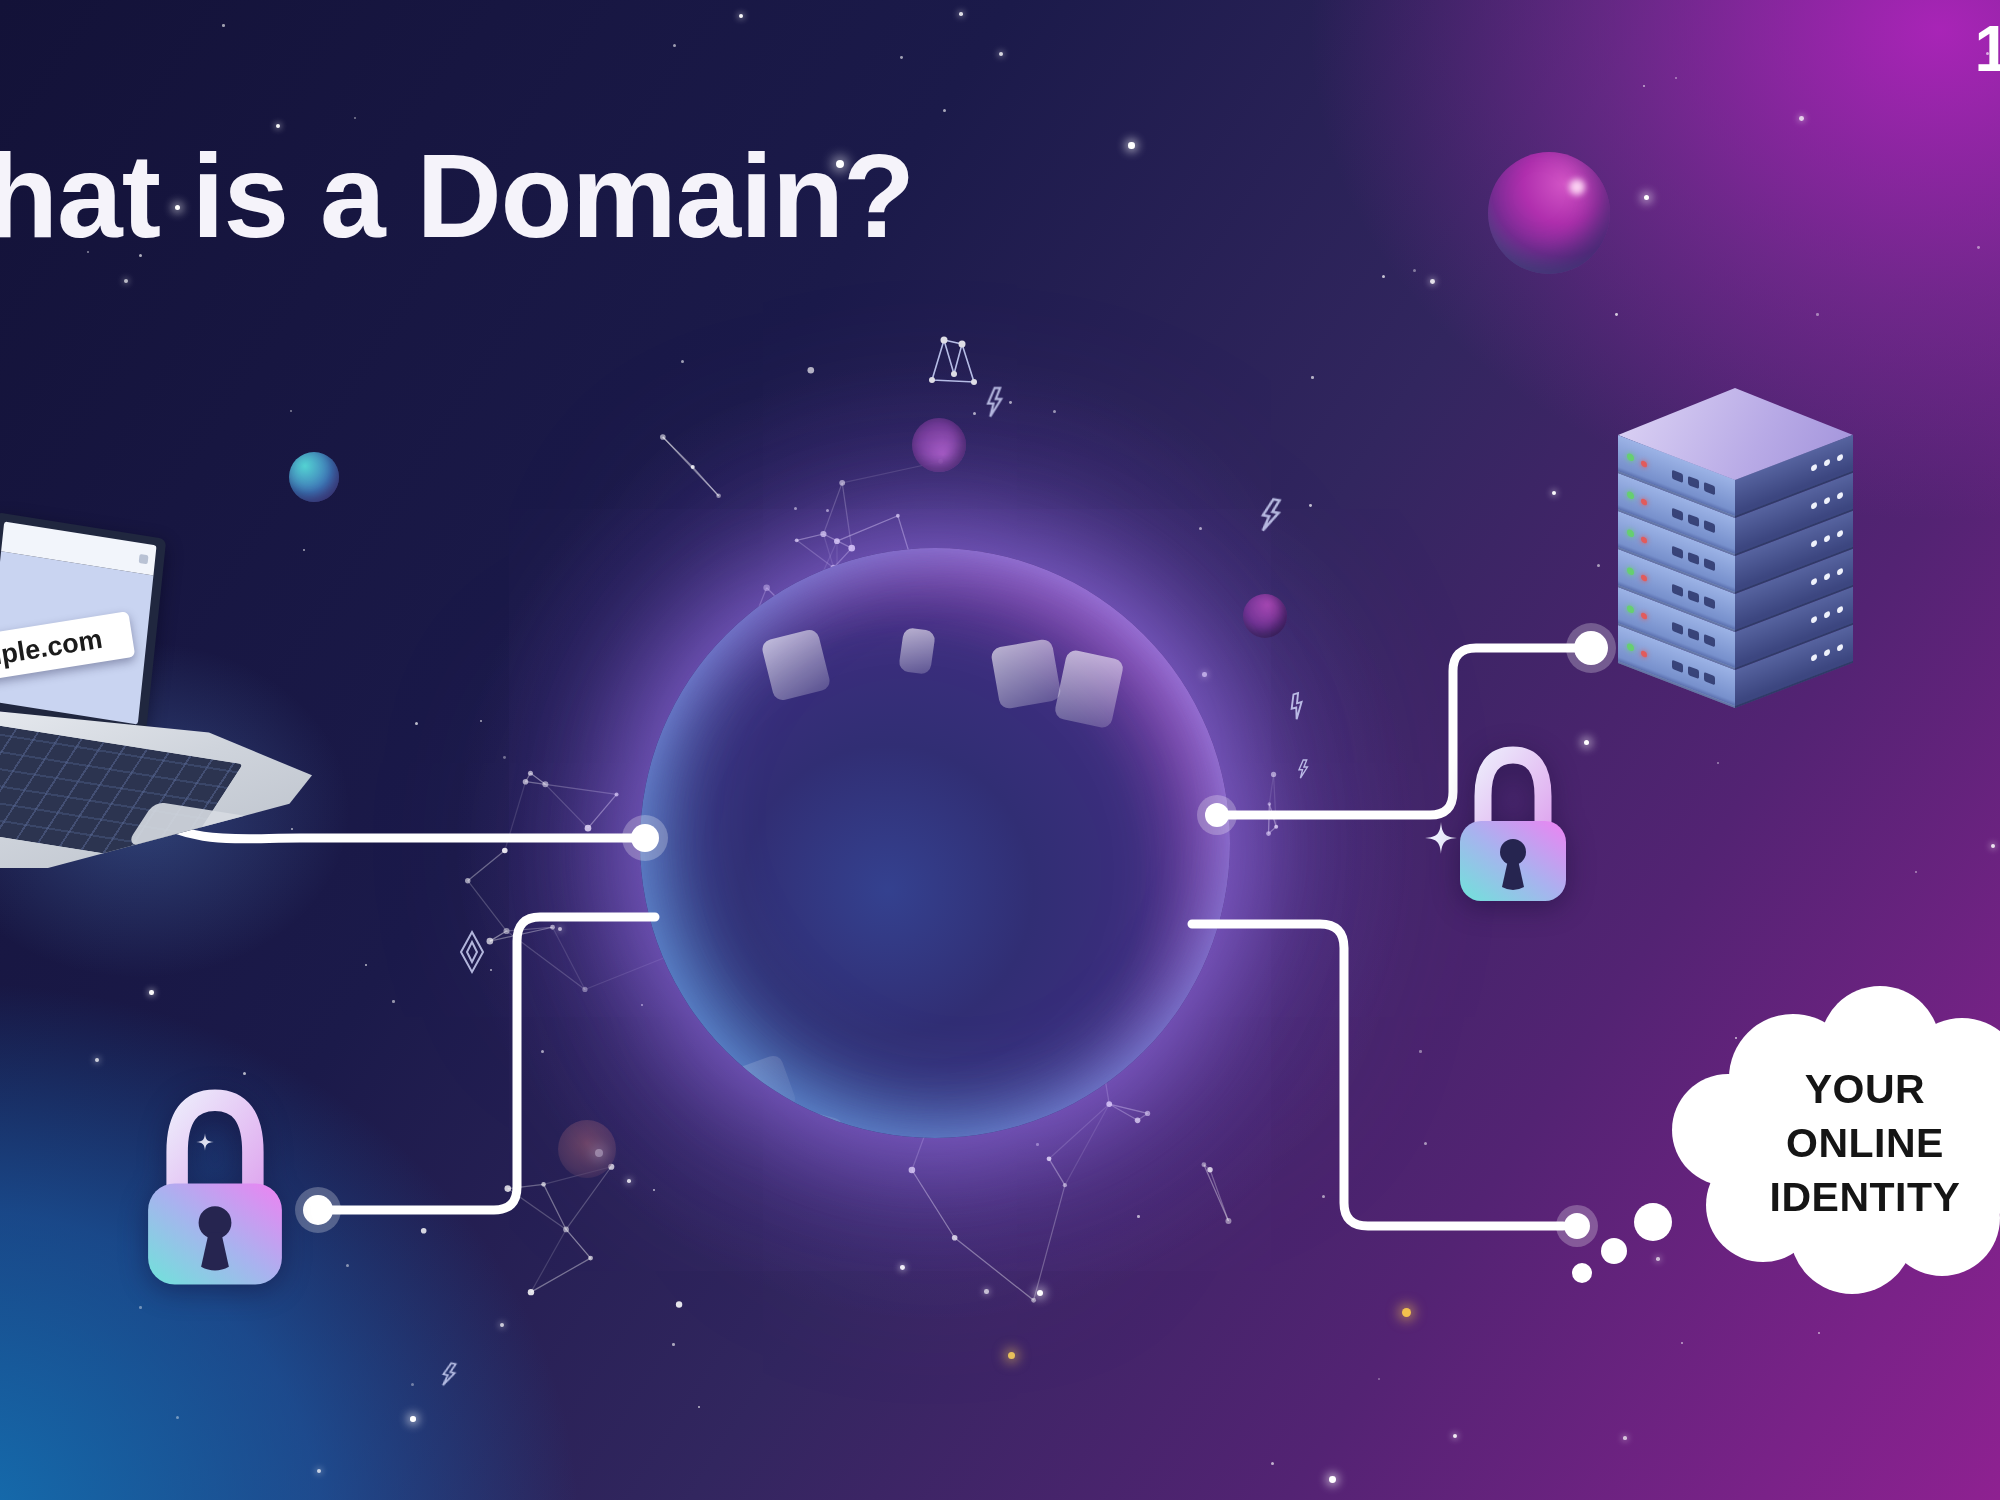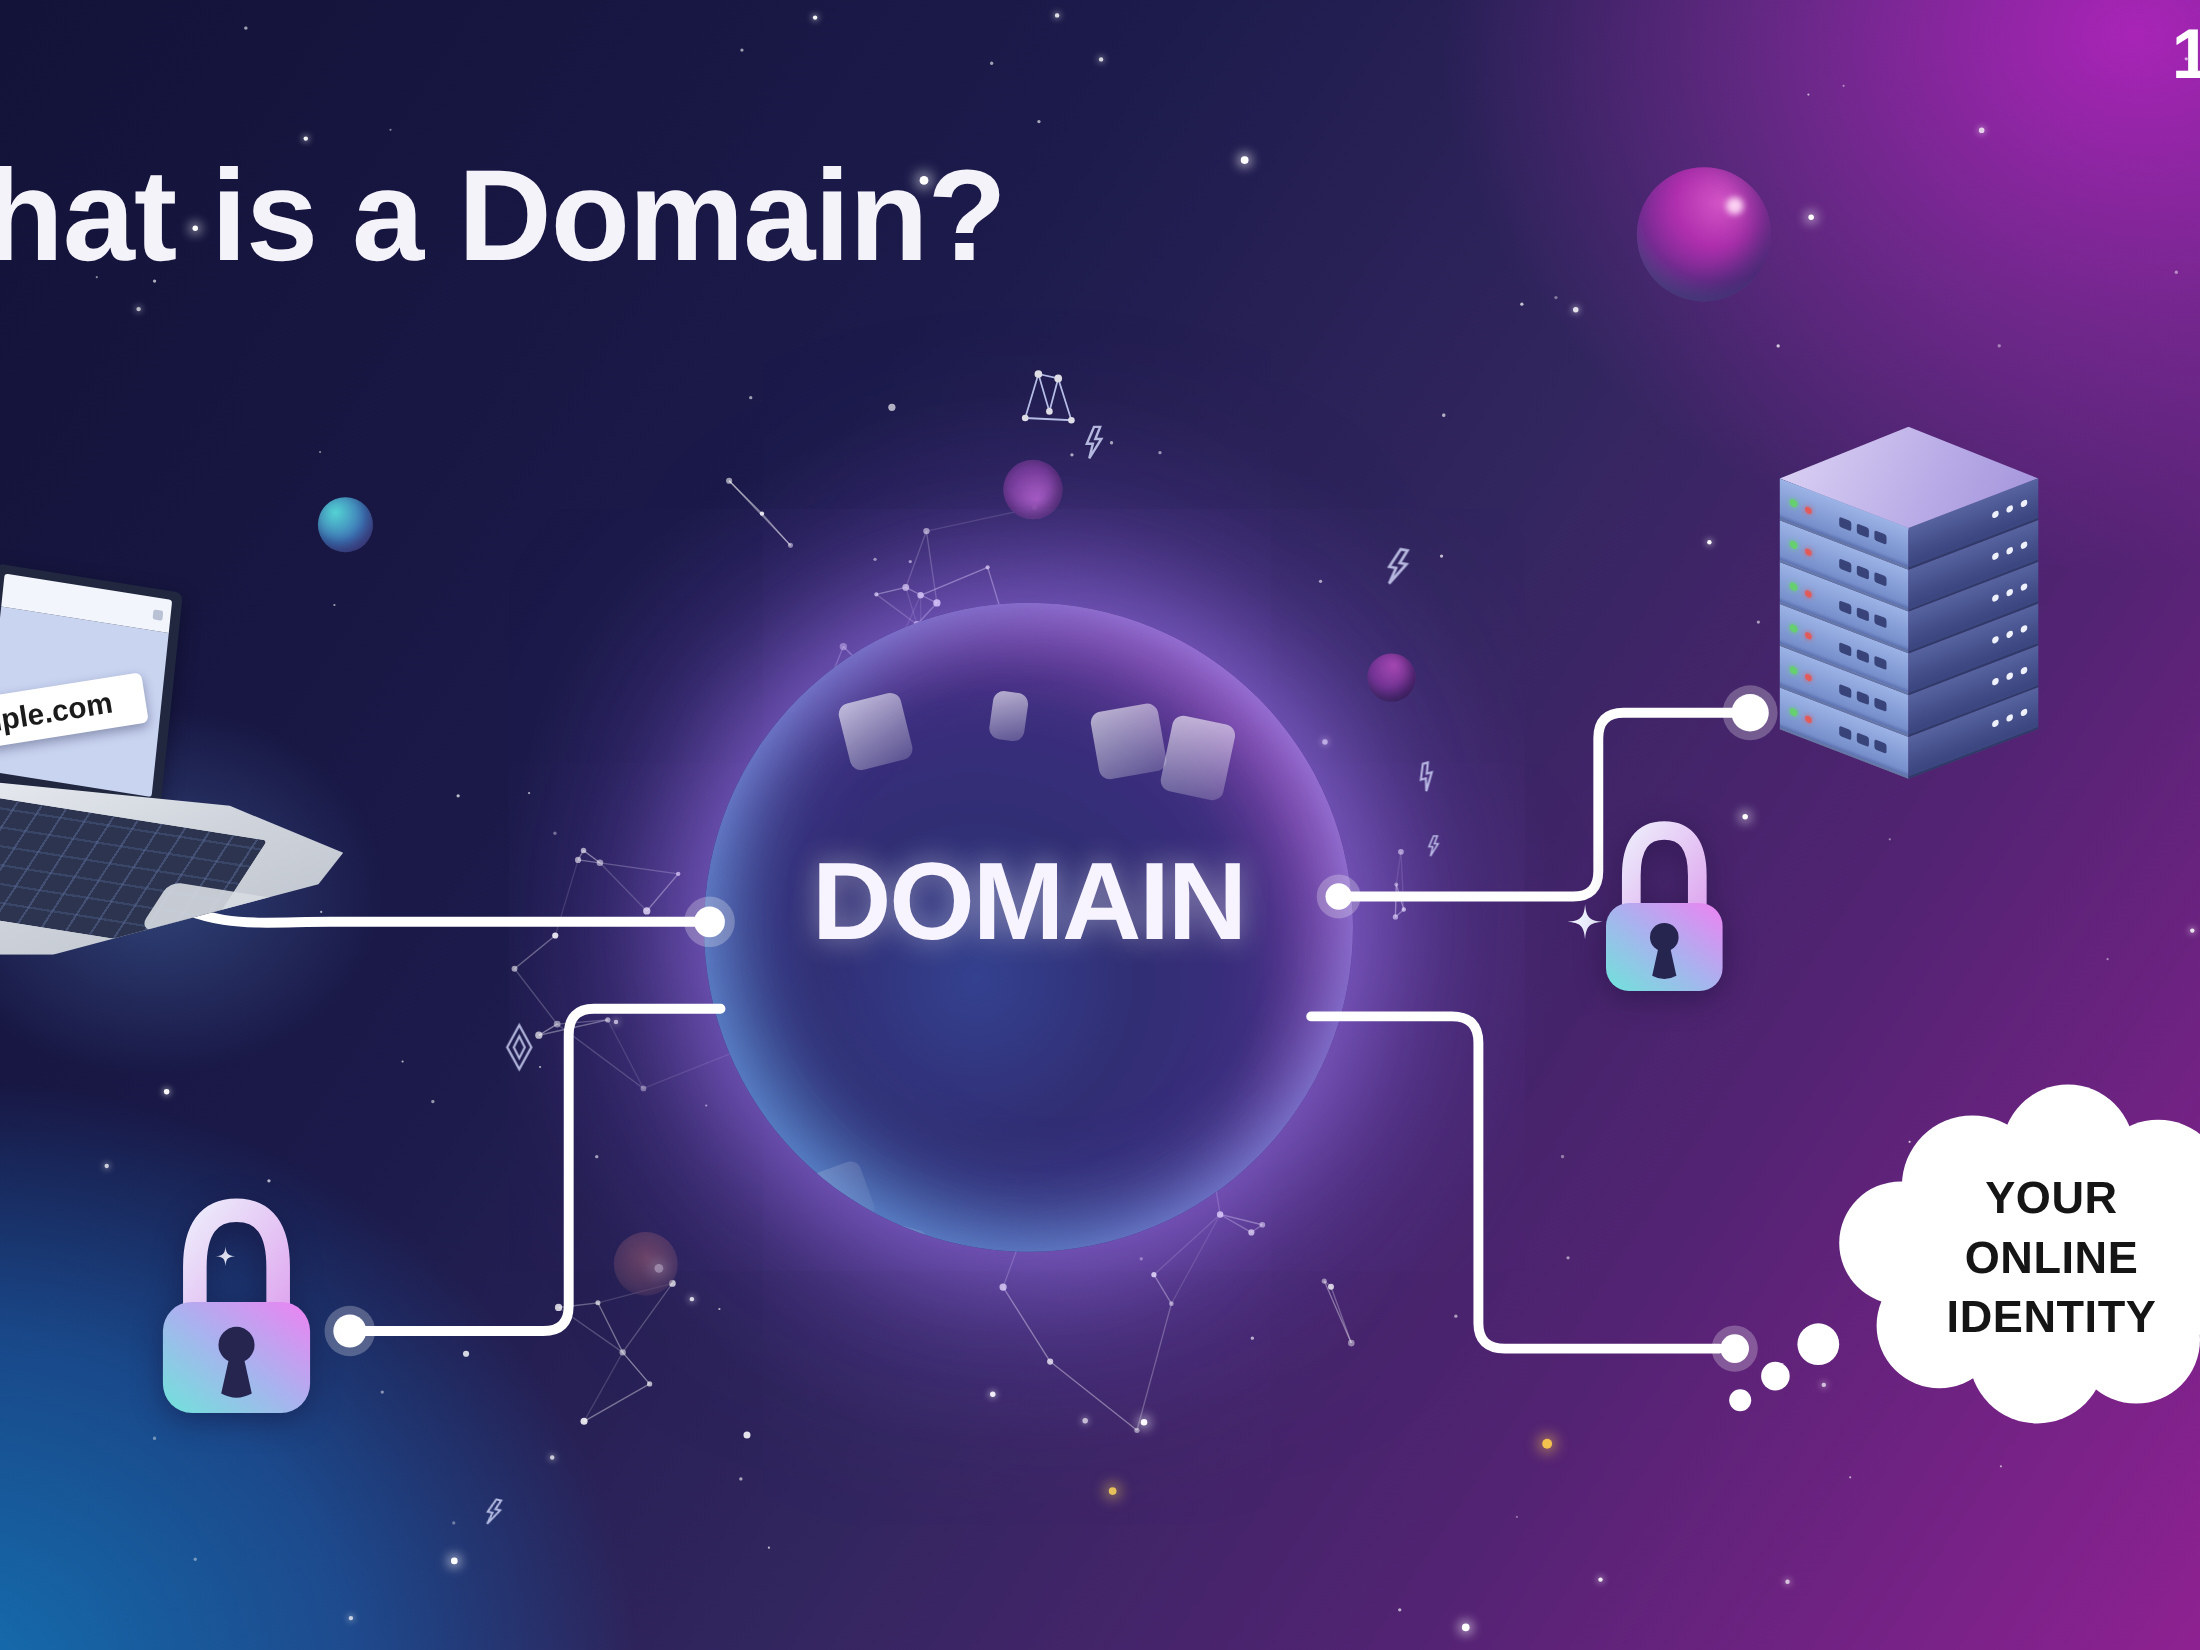--- a/index.html
+++ b/index.html
@@ -510,21 +510,20 @@
   <div class="planet planet-right"></div>
   <div class="planet planet-faint"></div>
 
   <div class="sphere">
     <div class="shard" style="left:127px;top:86px;width:58px;height:62px;transform:rotate(-14deg);"></div>
     <div class="shard" style="left:261px;top:81px;width:32px;height:44px;transform:rotate(8deg);"></div>
     <div class="shard" style="left:355px;top:95px;width:62px;height:62px;transform:rotate(-10deg);"></div>
     <div class="shard" style="left:420px;top:106px;width:58px;height:70px;transform:rotate(12deg);"></div>
     <div class="shard" style="left:100px;top:512px;width:50px;height:55px;transform:rotate(-20deg);opacity:.25;"></div>
     <div class="shard" style="left:160px;top:567px;width:40px;height:45px;transform:rotate(15deg);opacity:.2;"></div>
-    <div class="sphere-label">DOMAIN</div>
   </div>
 
   <svg class="connectors" width="2000" height="1500" viewBox="0 0 2000 1500">
     <g stroke="#ffffff" stroke-width="9" fill="none" stroke-linecap="round" stroke-linejoin="round">
       <path d="M138,812 C195,846 235,838 300,838 L633,838"></path>
       <path d="M1217,815 H1430 Q1453,815 1453,792 V671 Q1453,648 1476,648 H1578"></path>
       <path d="M1192,924 H1320 Q1344,924 1344,948 V1203 Q1344,1226 1368,1226 H1563"></path>
       <path d="M318,1210 H494 Q517,1210 517,1187 V941 Q517,917 540,917 H655"></path>
     </g>
     <g fill="#ffffff">

